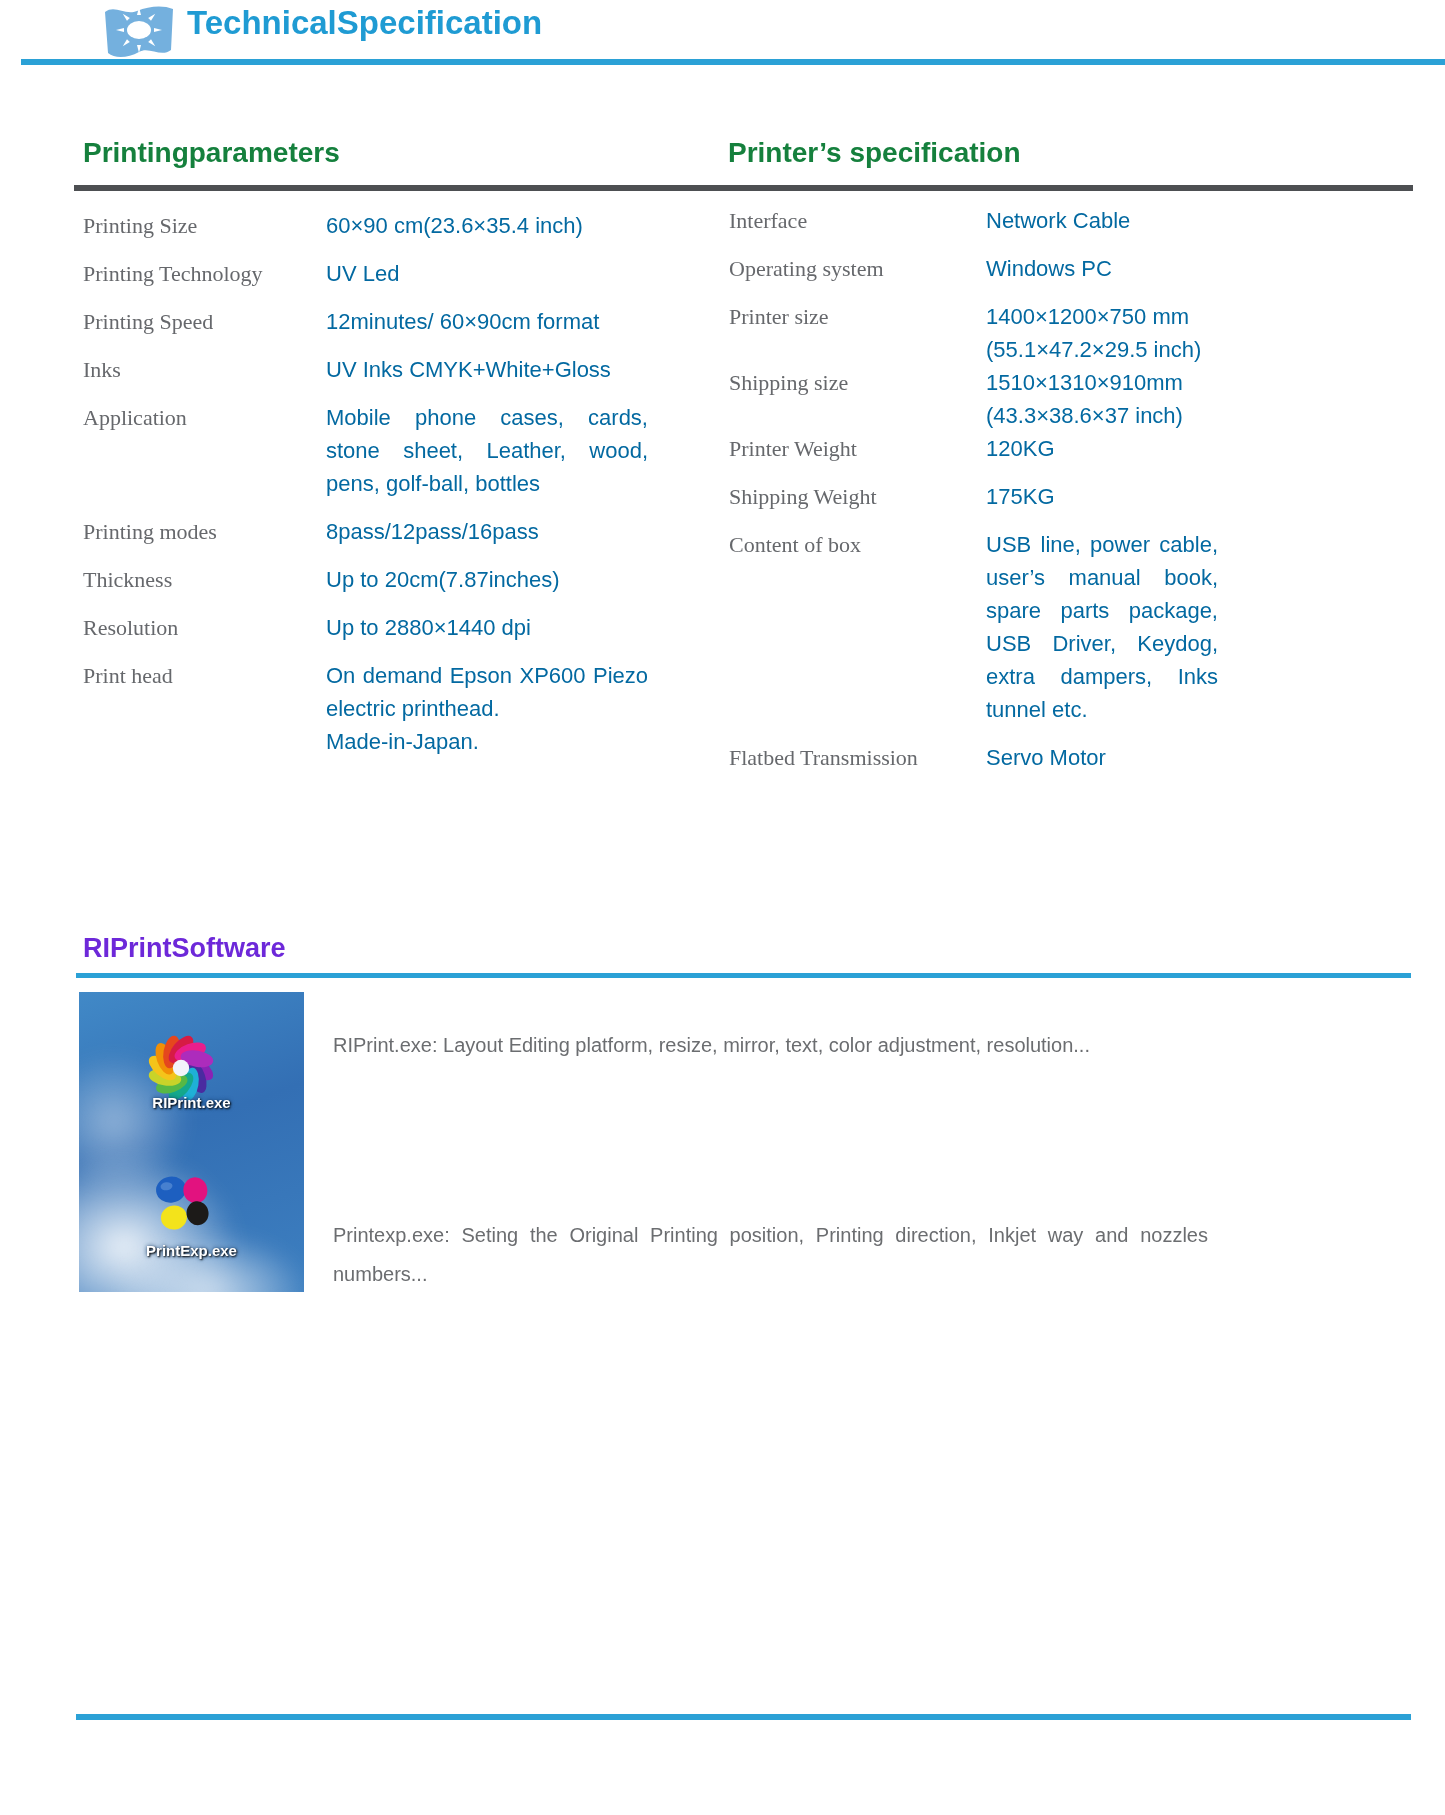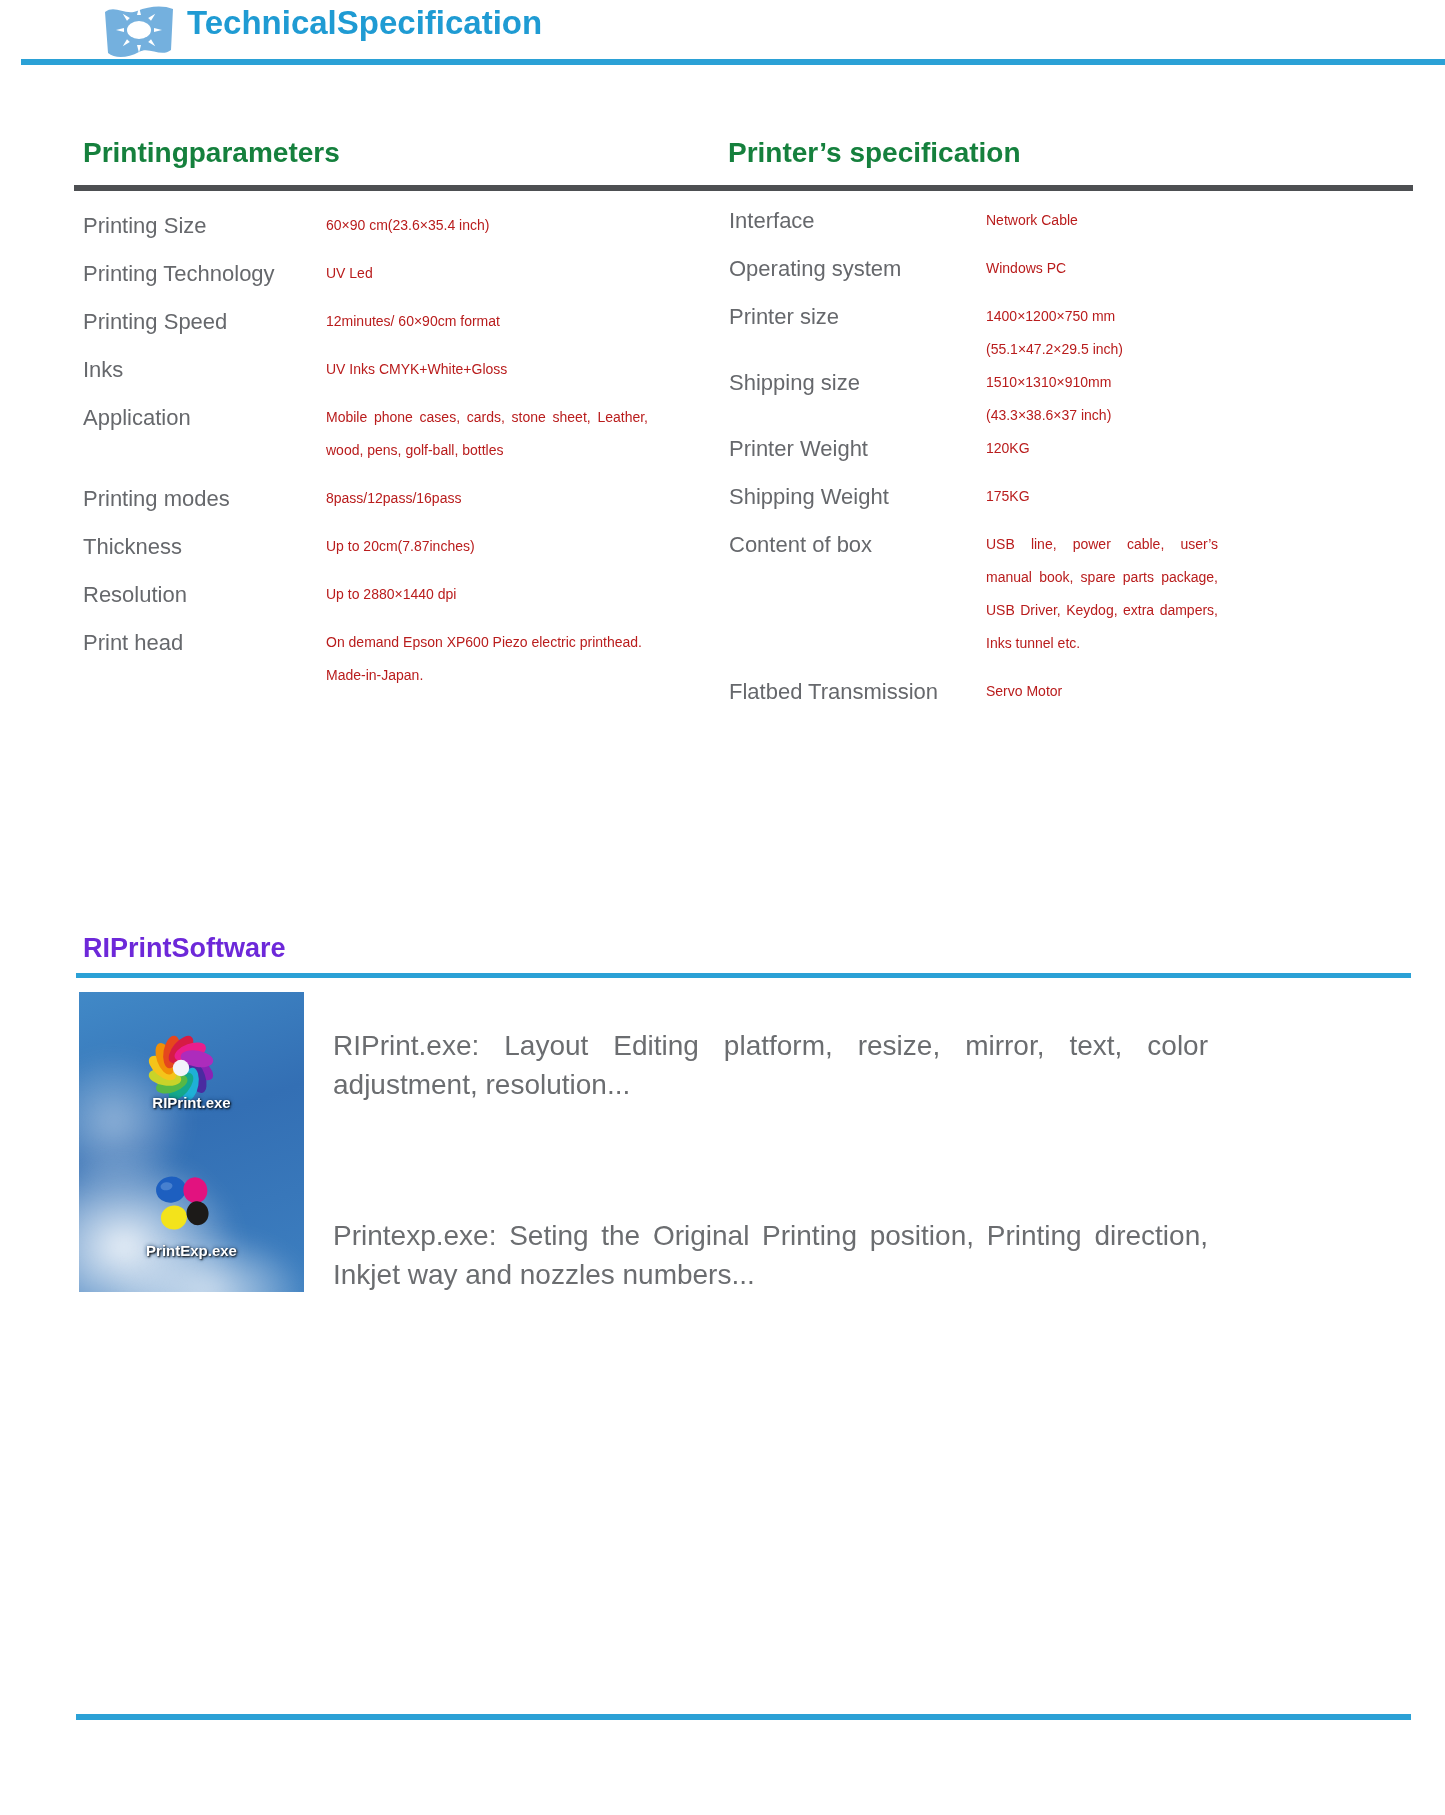--- a/index.html
+++ b/index.html
@@ -21,26 +21,26 @@
   .col-heading.left{left:62px;}
   .col-heading.right{left:707px;}
   .dark-rule{position:absolute;left:53px;top:185px;width:1339px;height:6px;background:#4d4f52;}
   
   .spec-table{position:absolute;top:209px;}
   .spec-table.left{left:62px;width:583px;}
   .spec-table.right{left:708px;top:204px;width:497px;}
   .spec-row{display:flex;margin-bottom:15px;}
   .spec-row.tight{margin-bottom:0;}
   .spec-label{
-    flex:none;font-size:22px;line-height:33px;color:#66686c;
+    flex:none;font-size:22px;line-height:33px;color:#66686c;font-family:Liberation Serif, serif;
   }
   .spec-table.left  .spec-label{width:243px;}
   .spec-table.right .spec-label{width:257px;}
   .spec-value{
-    font-size:14px;line-height:33px;color:#b91c1c;
+    font-size:22px;line-height:33px;color:#0369a1;
     white-space:pre-line;text-align:justify;
   }
   .spec-table.left  .spec-value{width:322px;}
   .spec-table.right .spec-value{width:232px;}
   
   .sw-heading{
     position:absolute;left:62px;top:933px;
     font-size:27px;font-weight:bold;color:#6d28d9;
   }
   .sw-rule{position:absolute;left:55px;top:973px;width:1335px;height:5px;background:#2ba1d6;}
@@ -61,21 +61,21 @@
   .icon-printexp{left:73px;top:179px;width:64px;height:64px;}
   .icon-label{
     position:absolute;left:0;width:225px;text-align:center;
     font-size:15px;font-weight:bold;color:#ffffff;
     text-shadow:1px 1px 2px #000000,0 0 4px #123a68;
   }
   .icon-label.l1{top:102px;}
   .icon-label.l2{top:250px;}
   .sw-para{
     position:absolute;left:312px;width:875px;
-    font-size:28px;line-height:39px;color:#6b6d70;text-align:justify;
+    font-size:20px;line-height:39px;color:#6b6d70;text-align:justify;
   }
   .sw-para.p1{top:1026px;}
   .sw-para.p2{top:1216px;}
   .bottom-rule{position:absolute;left:55px;top:1714px;width:1335px;height:6px;background:#2ba1d6;}
 </style>
 </head>
 <body>
 
 <div class="page">
 

